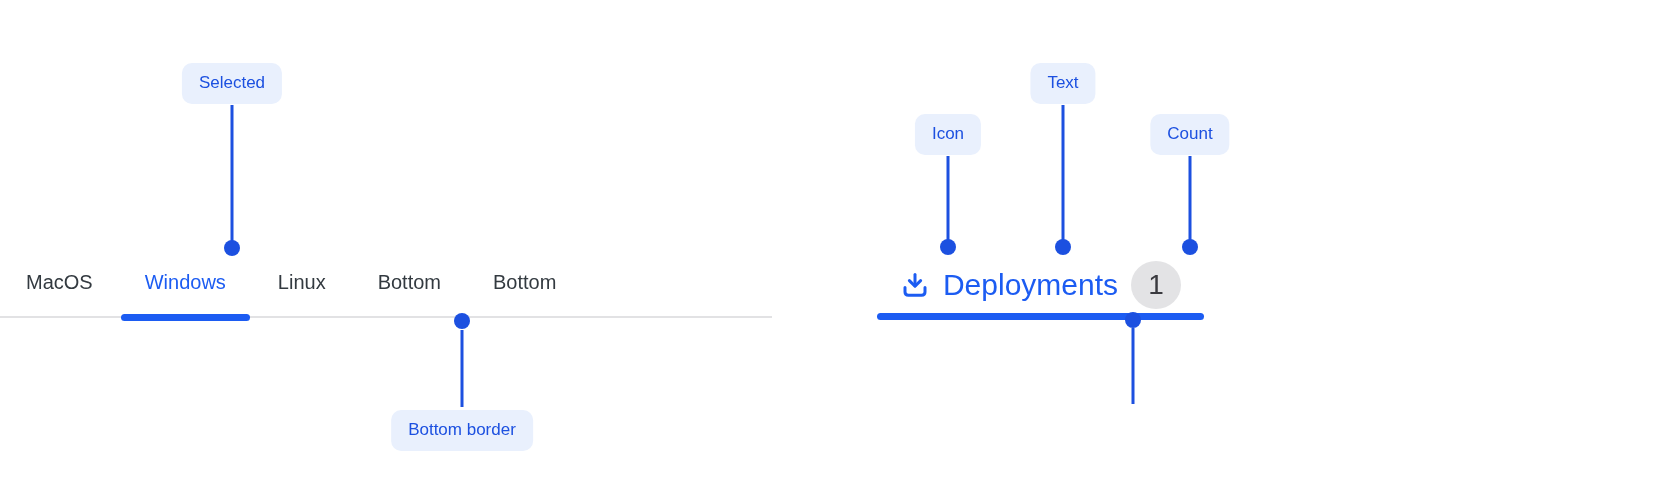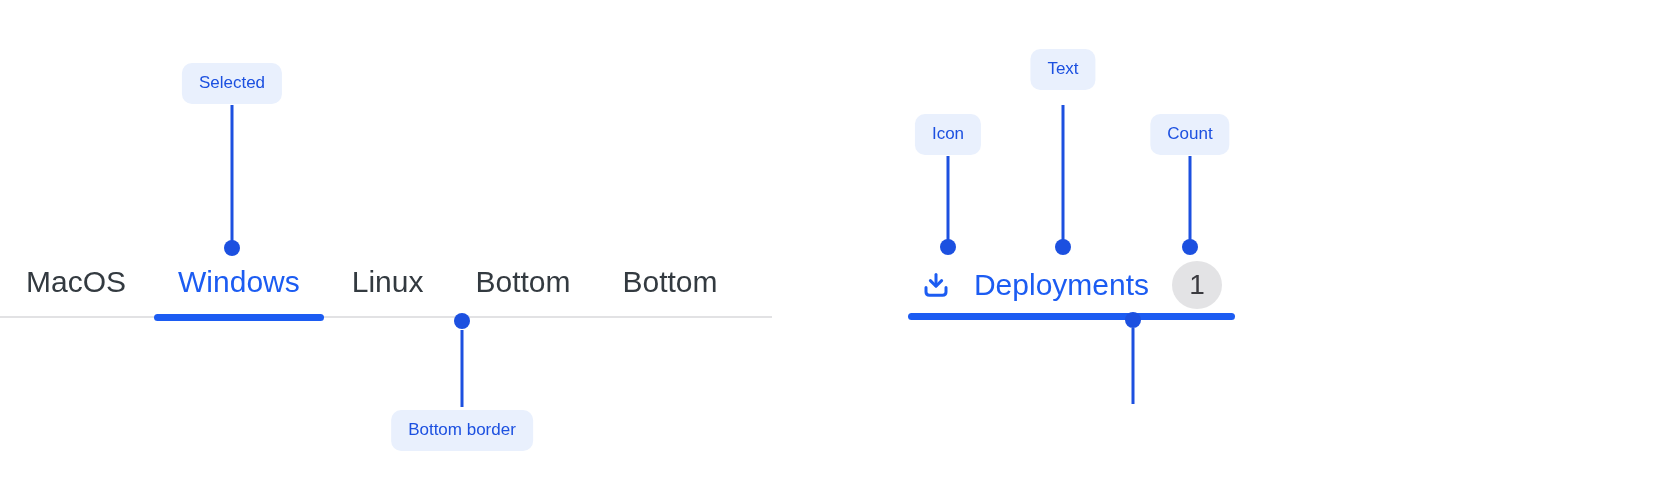--- a/index.html
+++ b/index.html
@@ -12,35 +12,35 @@
 
   
   .tabbar {
     position: absolute; left: 0; top: 252px; width: 772px;
     display: flex; align-items: stretch;
     border-bottom: 2px solid #e2e2e4;
   }
   .tab {
     position: relative;
     padding: 12px 26px 16px 26px;
-    font-size: 30px; line-height: 36px; font-weight: 500;
+    font-size: 20px; line-height: 36px; font-weight: 500;
     color: #333a40; cursor: pointer; white-space: nowrap;
     background: transparent; border: none;
     font-family: inherit;
   }
   .tab.selected { color: #1c5cf2; }
   .tab.selected .underline {
     position: absolute; left: 2px; right: 2px; bottom: -4.5px; height: 7px;
     background: #1c5cf2; border-radius: 4px;
   }
 
   
   .tab2 {
-    position: absolute; left: 908px; top: 250px; width: 327px; height: 70px;
-    display: flex; align-items: center; justify-content: center; gap: 23px;
+    position: absolute; left: 877px; top: 250px; width: 327px; height: 70px;
+    display: flex; align-items: center; justify-content: center; gap: 13px;
     color: #1c5cf2; cursor: pointer;
   }
   .tab2 .tab2-label { font-size: 30px; line-height: 36px; font-weight: 500; color: #1c5cf2; }
   .tab2 .dl-icon { width: 30px; height: 30px; display: block; flex: 0 0 auto; }
   .count-badge {
     flex: 0 0 auto;
     width: 50px; height: 48px; border-radius: 50%;
     background: #e3e3e5; color: #3a3a3f;
     font-size: 28px; font-weight: 500;
     display: flex; align-items: center; justify-content: center;
@@ -98,21 +98,21 @@
   <div class="dot" style="left:232px; top:248px;"></div>
 
   <div class="dot" style="left:462px; top:321px;"></div>
   <div class="vline" style="left:462px; top:330px; height:77px;"></div>
   <div class="callout" style="left:948px; top:114px;">Icon</div>
 
   <div class="callout" style="left:462px; top:410px;">Bottom border</div>
   <div class="vline" style="left:948px; top:156px; height:84px;"></div>
   <div class="dot" style="left:948px; top:247px;"></div>
 
-  <div class="callout" style="left:1063px; top:49px;">Text</div>
+  <div class="callout" style="left:1063px; top:63px;">Text</div>
   <div class="vline" style="left:1063px; top:105px; height:135px;"></div>
   <div class="dot" style="left:1063px; top:247px;"></div>
 
   <div class="callout" style="left:1190px; top:114px;border-radius:10px;">Count</div>
   <div class="vline" style="left:1190px; top:156px; height:84px;"></div>
   <div class="dot" style="left:1190px; top:247px;"></div>
 
   <div class="dot" style="left:1133px; top:320px;"></div>
   <div class="vline" style="left:1133px; top:328px; height:76px;"></div>
 

